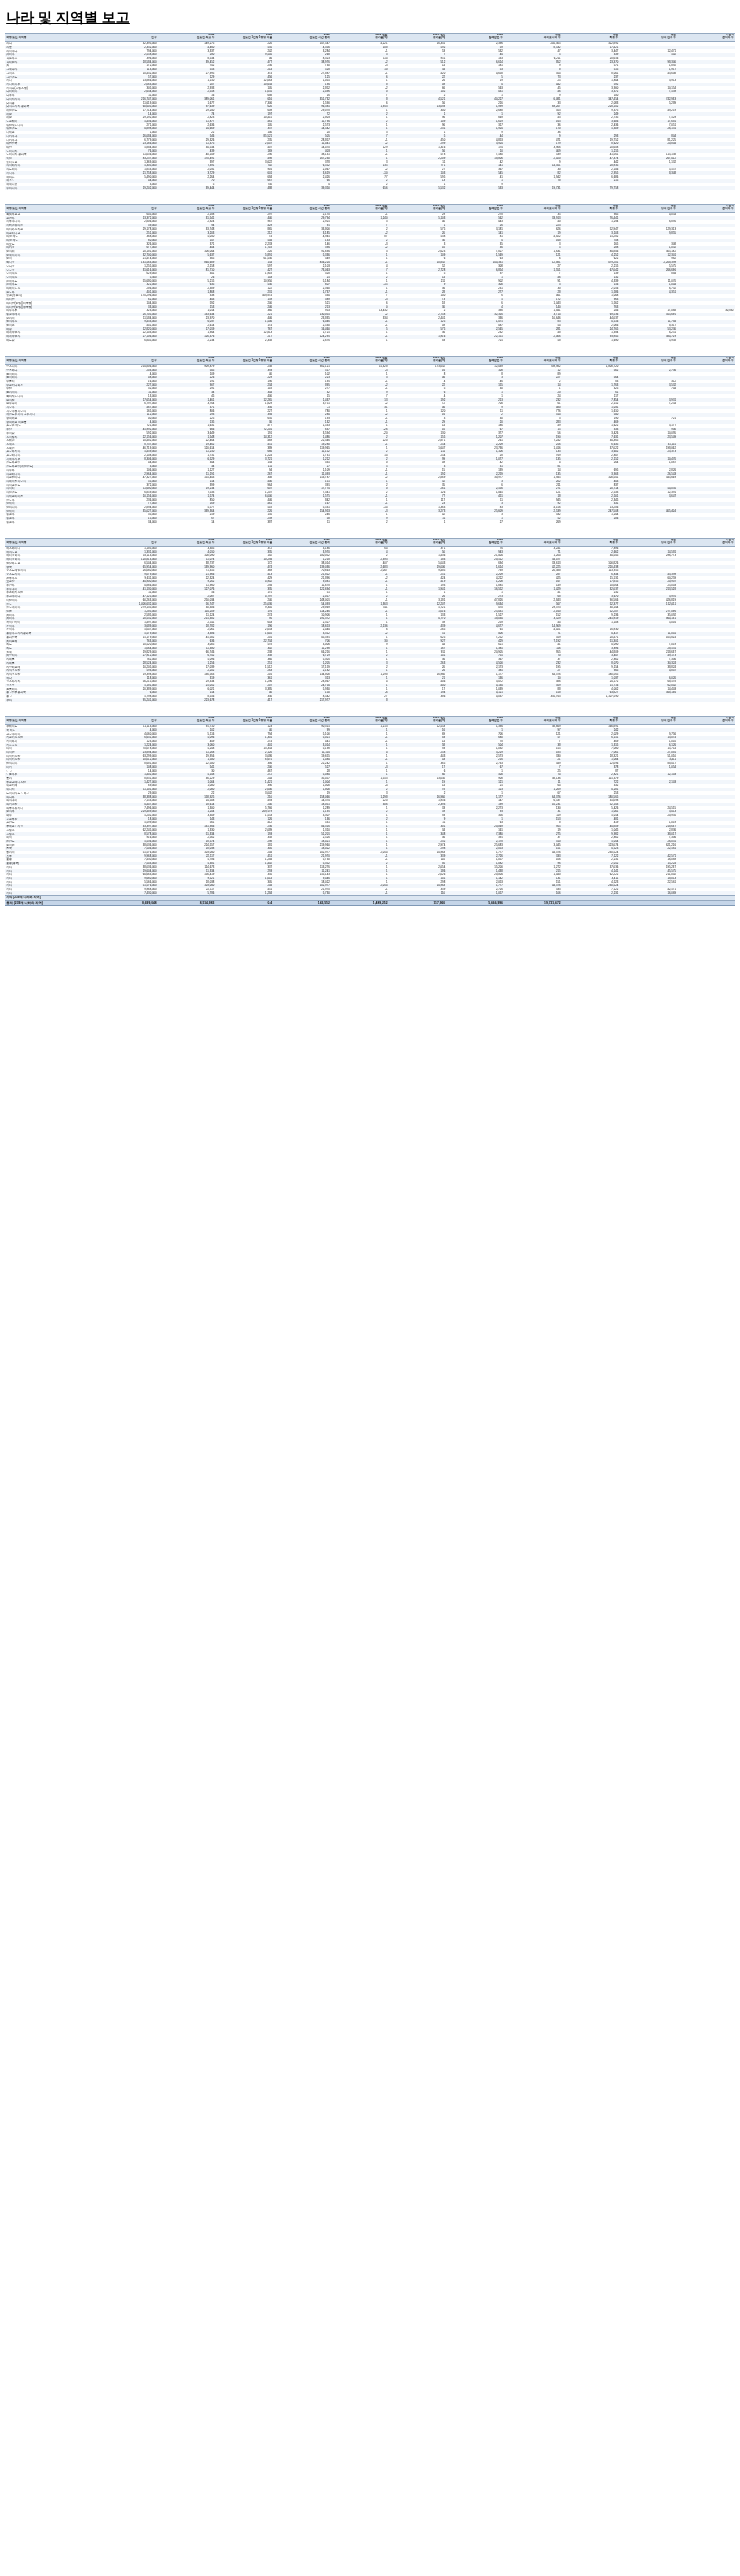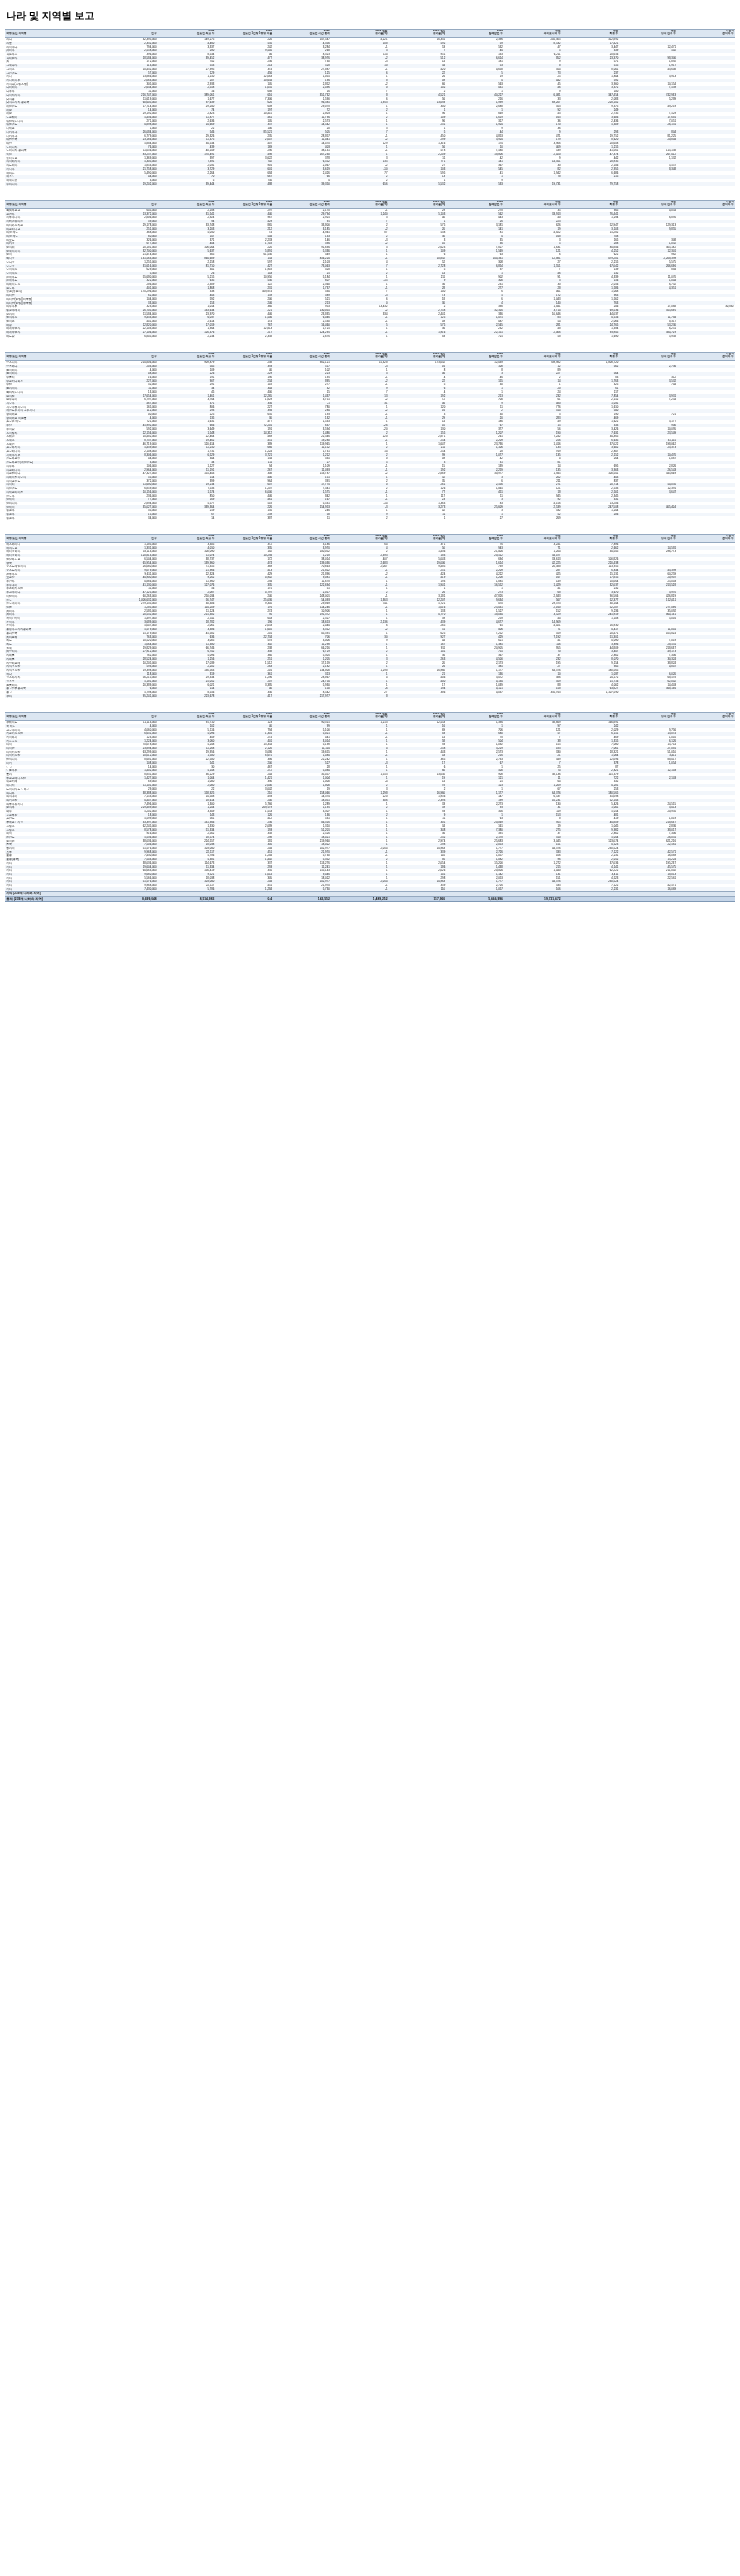--- a/index.html
+++ b/index.html
@@ -7,24 +7,25 @@
   html, body {
     margin: 0; padding: 0;
     background: #ffffff;
     font-family: "Liberation Sans", sans-serif;
   }
   body {
     width: 740px;
     padding: 6.2px 5px 12.3px 5px;
   }
   h1 {
-    font-size: 10px;
+    font-size: 14px;
     font-weight: bold;
     margin: 2.5px 0 6.2px 1.2px;
     color: #000;
+    text-decoration: underline;
   }
   .block { margin-bottom: 13.6px; }
   table {
     border-collapse: collapse;
     width: 100%;
     table-layout: fixed;
   }
   th, td {
     font-size: 2.8px;
     line-height: 1.05;

